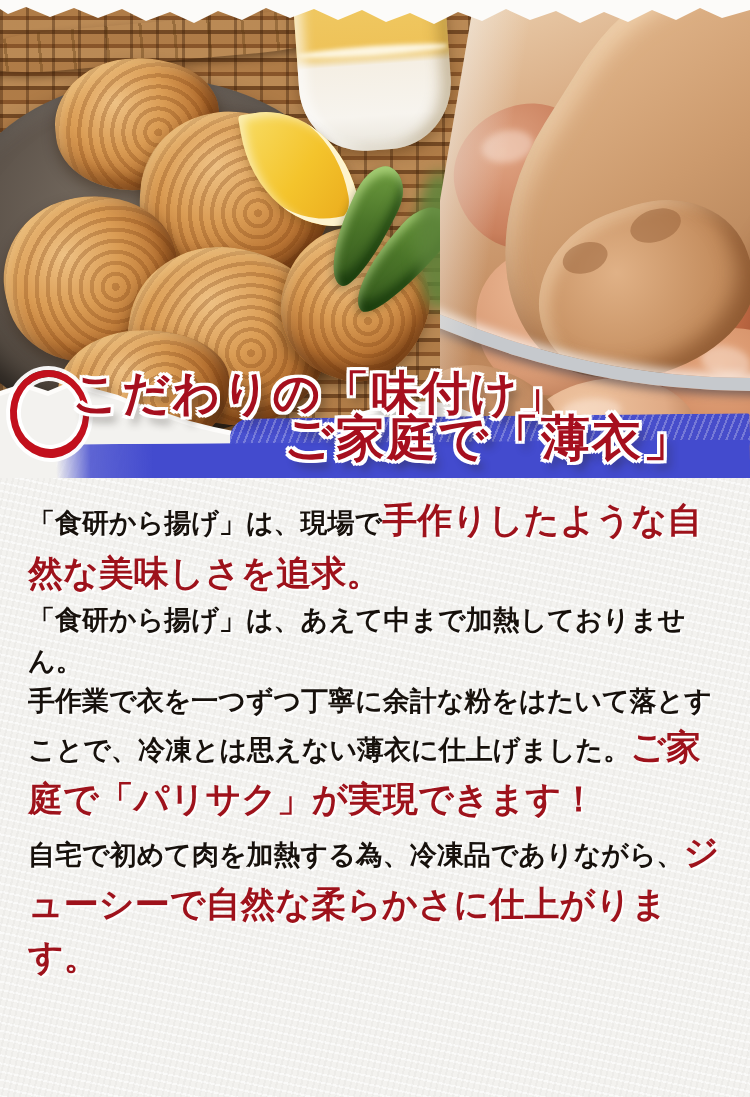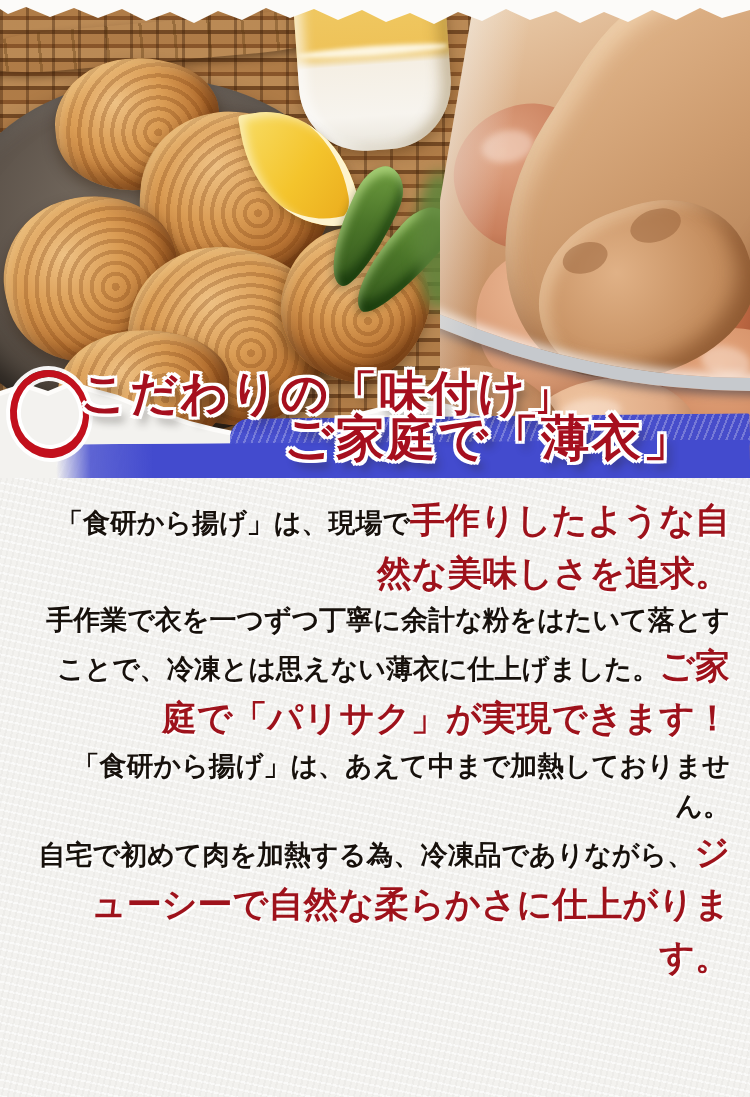--- a/index.html
+++ b/index.html
@@ -112,26 +112,26 @@
 
   
   .ring{position:absolute;left:10px;top:370px;width:66px;height:72px;border-radius:50%;
     border:8px solid #c2101d;border-width:7px 6px 9px 7px;transform:rotate(-7deg);
     box-shadow:0 0 0 4px rgba(255,255,255,.95), inset 0 0 0 4px rgba(255,255,255,.95);}
 
   
   .hl{position:absolute;font-weight:700;color:#a60f1e;line-height:1;letter-spacing:2px;white-space:nowrap;
     text-shadow:-3px -3px 0 #fff,3px -3px 0 #fff,-3px 3px 0 #fff,3px 3px 0 #fff,
       -3px 0 0 #fff,3px 0 0 #fff,0 -3px 0 #fff,0 3px 0 #fff,6px 8px 9px rgba(40,35,30,.45);}
-  .hl1{left:80px;top:370px;font-size:47px;}
+  .hl1{left:72px;top:370px;font-size:47px;}
   .hl2{right:56px;top:414px;font-size:49px;}
 
   
   .copy{position:absolute;left:0;top:478px;width:750px;height:619px;box-sizing:border-box;
-    padding:17px 20px 0 28px;text-align:right;}
+    padding:17px 20px 0 28px;}
   .copy::before{content:"";position:absolute;inset:0;
     background:repeating-linear-gradient(104deg, rgba(130,128,122,.05) 0 2px, transparent 2px 6px),
                repeating-linear-gradient(12deg, rgba(255,255,255,.6) 0 2px, transparent 2px 8px);}
   .copy p{position:relative;margin:0;font-size:27px;line-height:1.5;font-weight:600;
     color:#17110c;text-shadow:2px 2px 1px rgba(255,255,255,.95),1px 1px 0 rgba(255,255,255,.7);}
   .copy .em{font-size:35px;font-weight:700;color:#9e121b;}
 </style>
 </head>
 <body>
 
@@ -182,18 +182,18 @@
     <div class="brush brush1"></div>
     <div class="brush brush2"></div>
 
     <div class="ring"></div>
     <div class="hl hl1">こだわりの「味付け」</div>
     <div class="hl hl2">ご家庭で「薄衣」</div>
   </section>
 
   <section class="copy" id="paragraphs">
       <p><span class="normal">「食研から揚げ」は、現場で</span><span class="em">手作りしたような自然な美味しさを追求。</span></p>
+      <p><span class="normal">「食研から揚げ」は、あえて中まで加熱しておりません。</span></p>
       <p><span class="normal">手作業で衣を一つずつ丁寧に余計な粉をはたいて落とすことで、冷凍とは思えない薄衣に仕上げました。</span><span class="em">ご家庭で「パリサク」が実現できます！</span></p>
-      <p><span class="normal">「食研から揚げ」は、あえて中まで加熱しておりません。</span></p>
       <p><span class="normal">自宅で初めて肉を加熱する為、冷凍品でありながら、</span><span class="em">ジューシーで自然な柔らかさに仕上がります。</span></p>
     </section>
 
 </div>
 
 </body></html>

